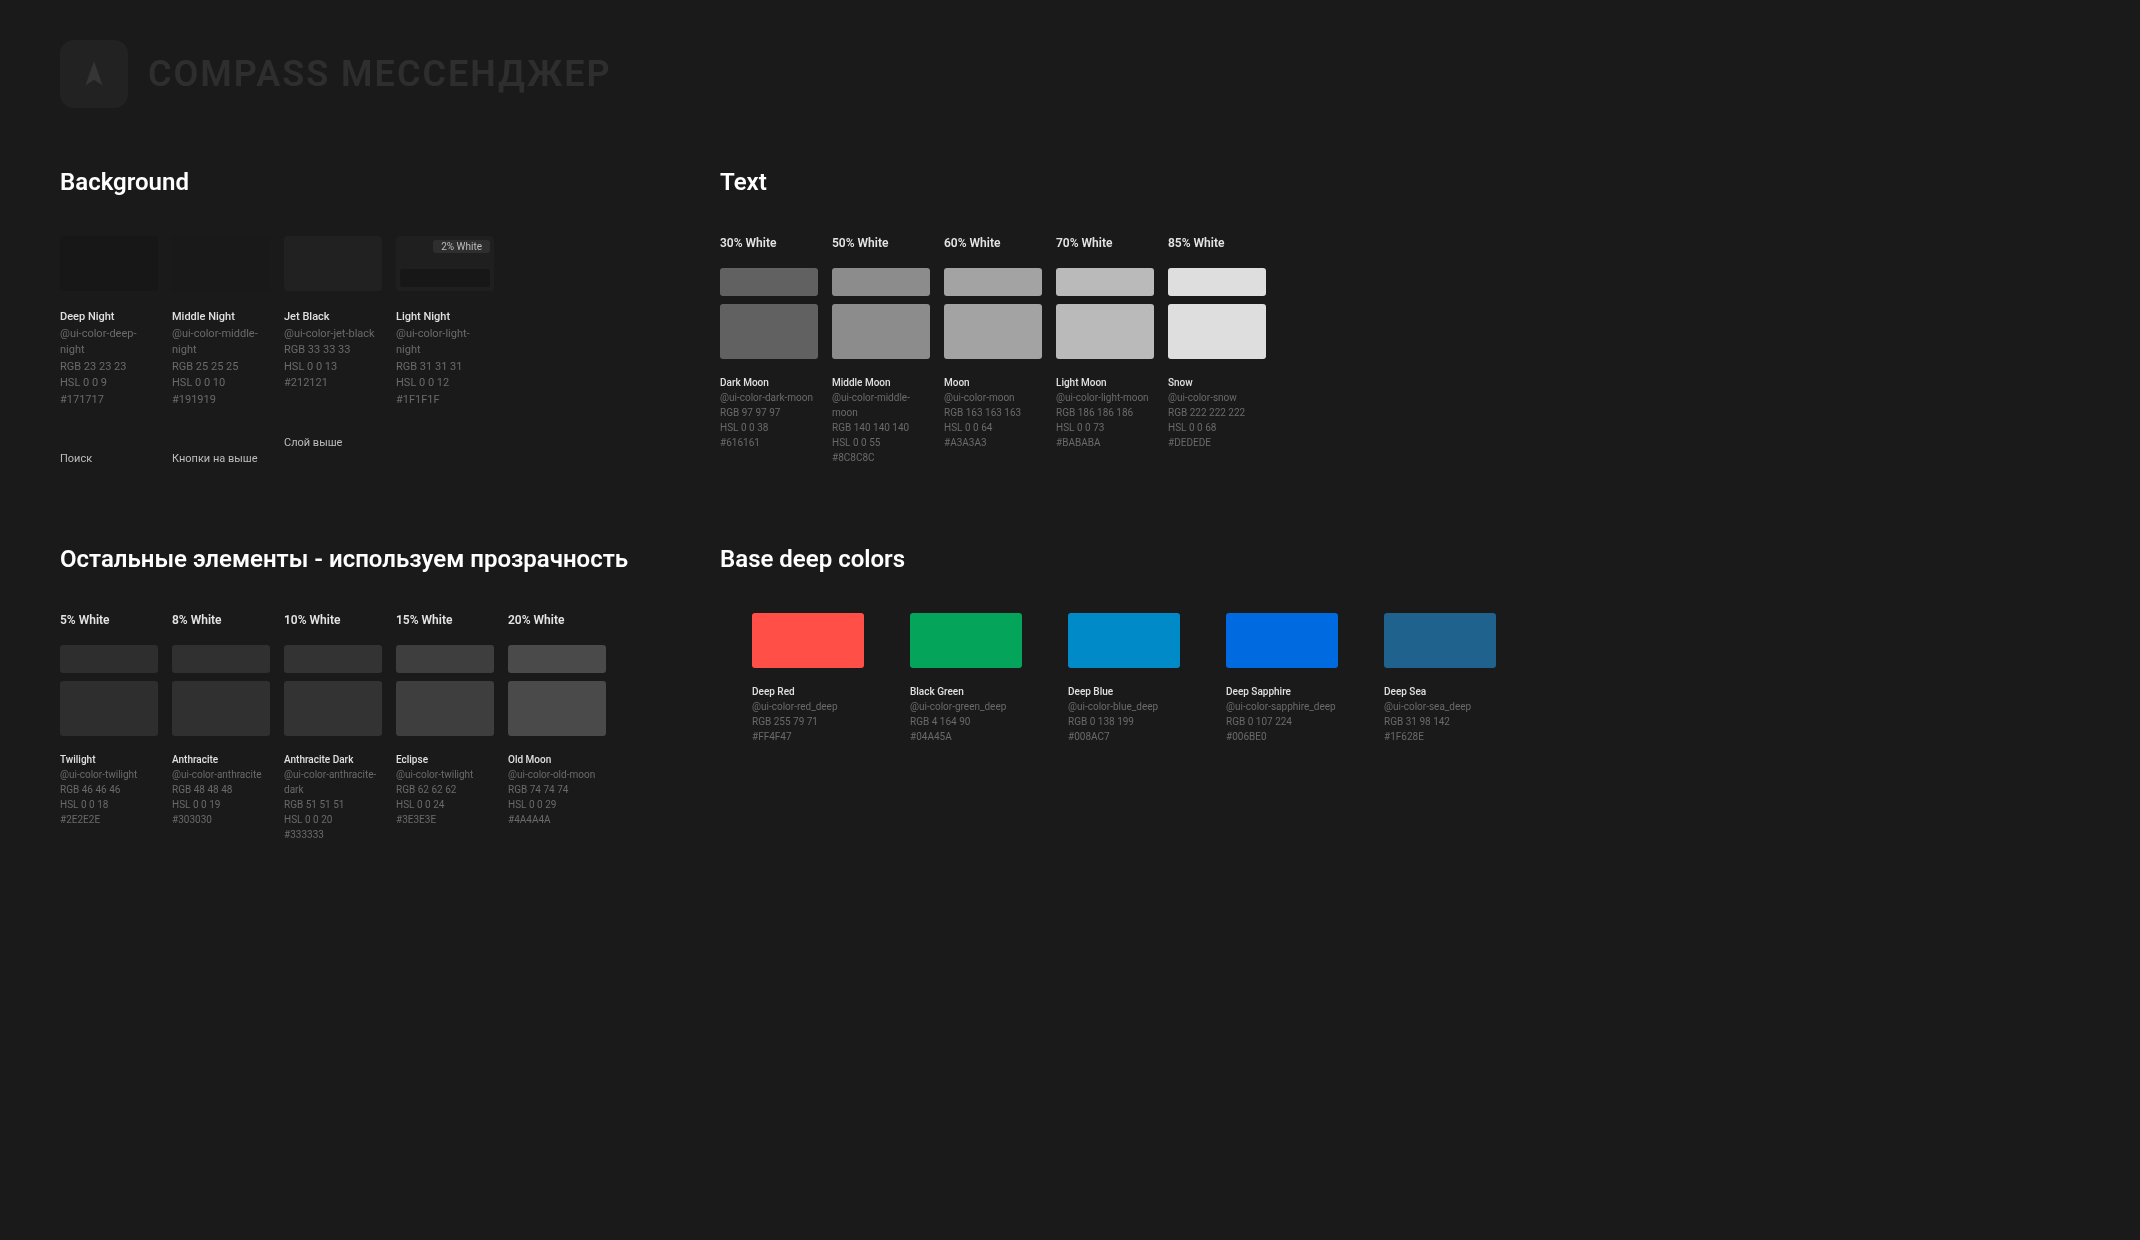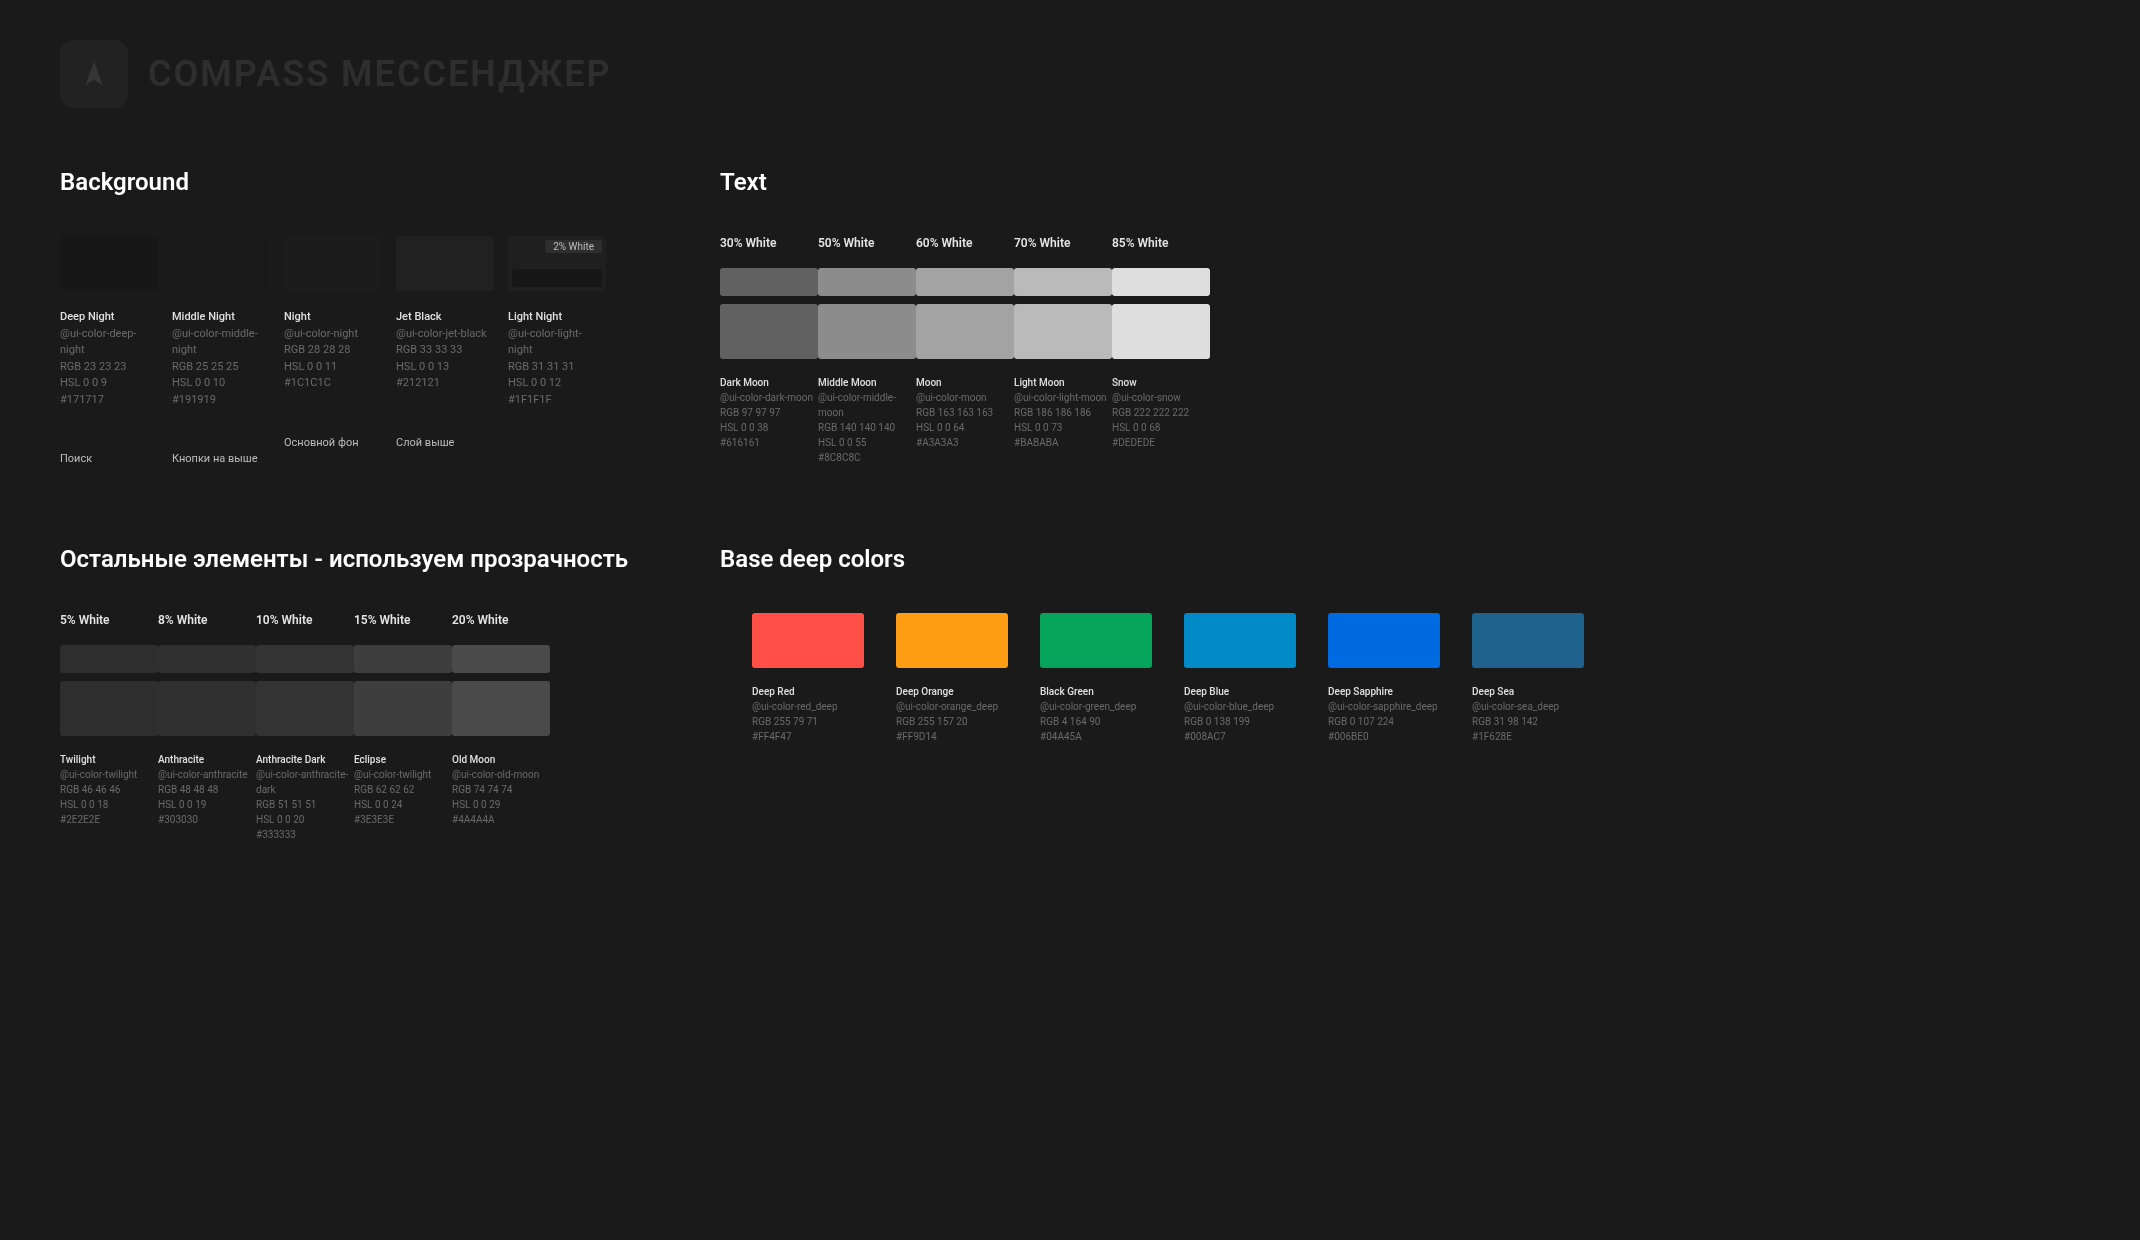--- a/index.html
+++ b/index.html
@@ -36,21 +36,21 @@
   }
   .bg-swatch .inner { position: absolute; bottom: 4px; left: 4px; right: 4px; height: 18px; border-radius: 3px; }
 
   .bg-meta { margin-top: 18px; font-size: 11px; line-height: 1.5; }
   .bg-name { color: #e0e0e0; font-weight: 500; }
   .bg-sub { color: #6a6a6a; }
   .bg-note { margin-top: 44px; font-size: 11px; color: #bdbdbd; }
 
   
   .sub-label { font-size: 12px; font-weight: 600; color: #e4e4e4; margin-bottom: 18px; }
-  .card-row { display: flex; }
+  .card-row { display: flex; gap: 14px; }
   .card-item { width: 98px; }
   .card-item.wide { width: 112px; margin-left: 32px; }
   .card-swatches { display: flex; flex-direction: column; gap: 8px; }
   .card-sw { height: 28px; border-radius: 3px; }
   .card-sw.big { height: 55px; }
   .card-meta { margin-top: 16px; font-size: 10px; line-height: 1.5; }
   .card-name { color: #e0e0e0; font-weight: 500; }
   .card-sub  { color: #6a6a6a; }
 </style>
 </head>
@@ -88,31 +88,20 @@
             <div class="bg-meta">
               <div class="bg-name">Middle Night</div>
               <div class="bg-sub">@ui-color-middle-night</div>
               <div class="bg-sub">RGB 25 25 25</div>
               <div class="bg-sub">HSL 0 0 10</div>
               <div class="bg-sub">#191919</div>
             </div>
             <div class="bg-note">Кнопки на выше</div>
           </div>
           <div class="bg-item">
-            <div class="bg-swatch" style="background: rgb(28, 28, 28);"></div>
-            <div class="bg-meta">
-              <div class="bg-name">Night</div>
-              <div class="bg-sub">@ui-color-night</div>
-              <div class="bg-sub">RGB 28 28 28</div>
-              <div class="bg-sub">HSL 0 0 11</div>
-              <div class="bg-sub">#1C1C1C</div>
-            </div>
-            <div class="bg-note">Основной фон</div>
-          </div>
-          <div class="bg-item">
             <div class="bg-swatch" style="background: rgb(33, 33, 33);"></div>
             <div class="bg-meta">
               <div class="bg-name">Jet Black</div>
               <div class="bg-sub">@ui-color-jet-black</div>
               <div class="bg-sub">RGB 33 33 33</div>
               <div class="bg-sub">HSL 0 0 13</div>
               <div class="bg-sub">#212121</div>
             </div>
             <div class="bg-note">Слой выше</div>
           </div>
@@ -294,29 +283,20 @@
           <div class="card-item wide">
             <div class="card-sw big" style="background: rgb(255, 79, 71);"></div>
             <div class="card-meta">
               <div class="card-name">Deep Red</div>
               <div class="card-sub">@ui-color-red_deep</div>
               <div class="card-sub">RGB 255 79 71</div>
               <div class="card-sub">#FF4F47</div>
             </div>
           </div>
           <div class="card-item wide">
-            <div class="card-sw big" style="background: rgb(255, 157, 20);"></div>
-            <div class="card-meta">
-              <div class="card-name">Deep Orange</div>
-              <div class="card-sub">@ui-color-orange_deep</div>
-              <div class="card-sub">RGB 255 157 20</div>
-              <div class="card-sub">#FF9D14</div>
-            </div>
-          </div>
-          <div class="card-item wide">
             <div class="card-sw big" style="background: rgb(4, 164, 90);"></div>
             <div class="card-meta">
               <div class="card-name">Black Green</div>
               <div class="card-sub">@ui-color-green_deep</div>
               <div class="card-sub">RGB 4 164 90</div>
               <div class="card-sub">#04A45A</div>
             </div>
           </div>
           <div class="card-item wide">
             <div class="card-sw big" style="background: rgb(0, 138, 199);"></div>

